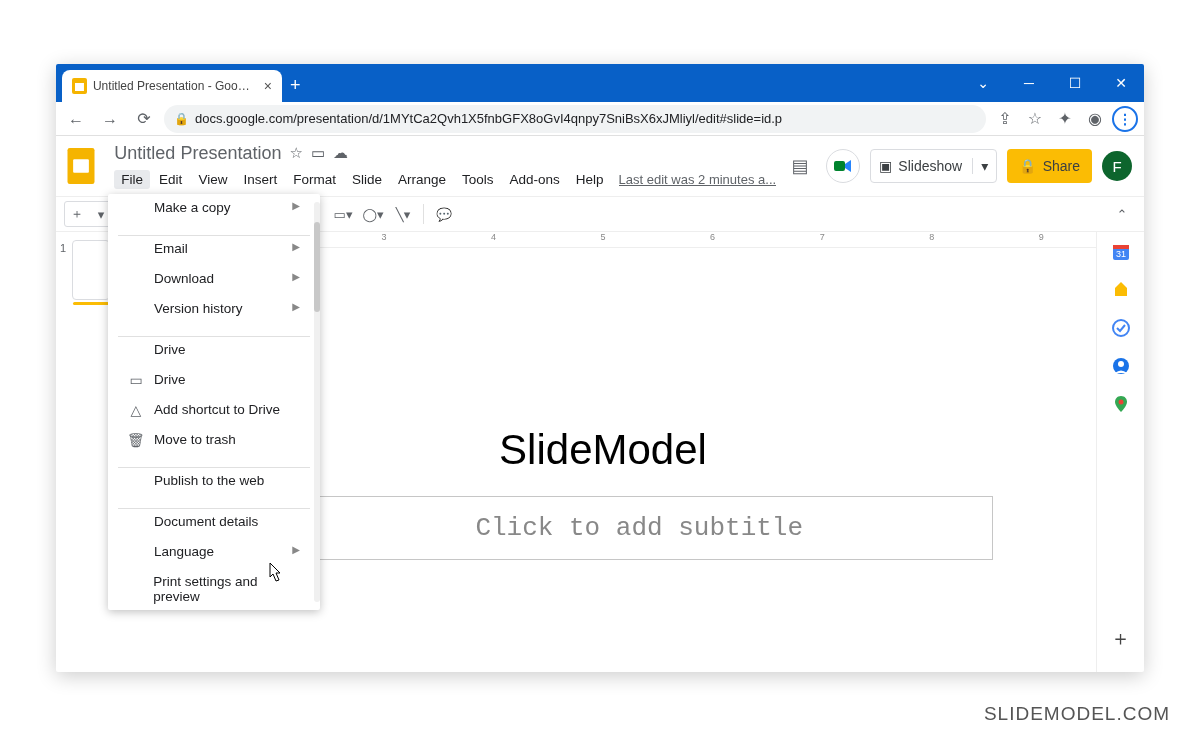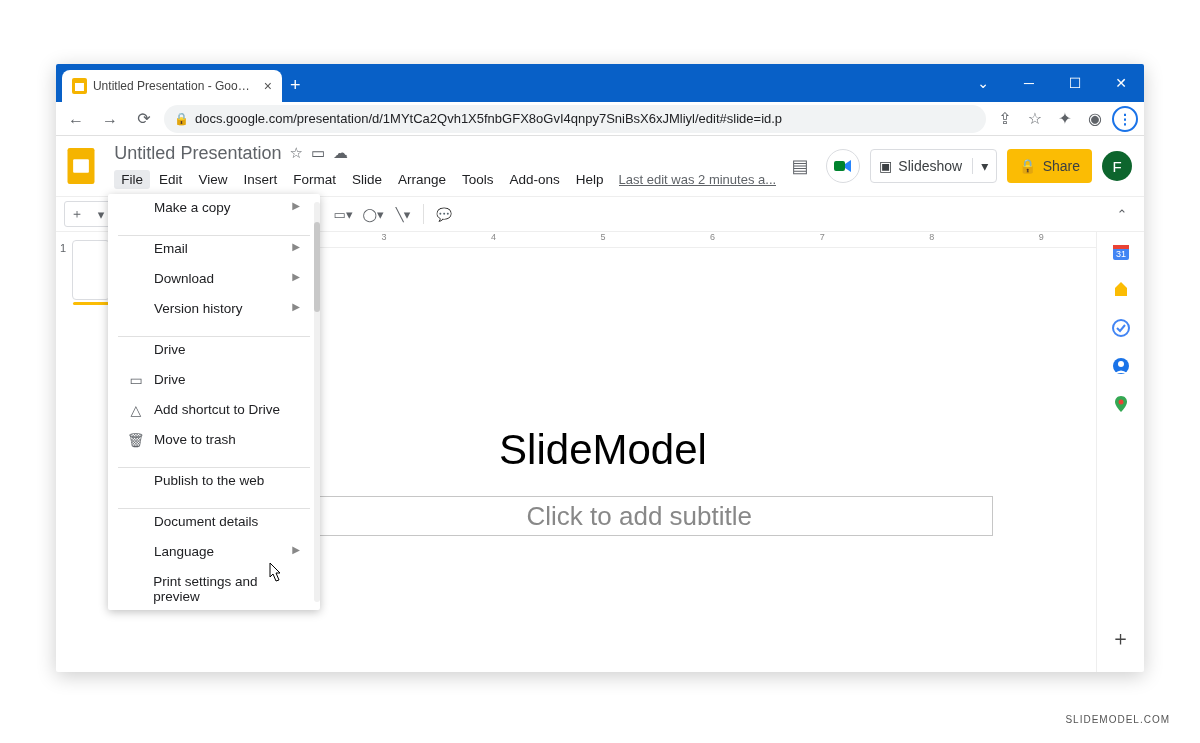--- a/index.html
+++ b/index.html
@@ -176,24 +176,24 @@
     margin:18px 40px 0 40px;
     height:380px;
     background:#fff;
     position:relative;
   }
   .slide-title {
     position:absolute; left:50%; top:160px; transform:translateX(-50%);
     font-size:42px; color:#000; font-family: Arial, sans-serif;
   }
   .subtitle-box {
-    position:absolute; left:15%; right:7%; top:230px; height:40px;
+    position:absolute; left:15%; right:7%; top:230px; height:64px;
     border:1px solid #c6c6c6;
     display:flex;align-items:center;justify-content:center;
-    font-size:26px;color:#888;
+    font-size:26px;color:#888;font-family:Liberation Mono, monospace;
   }
   
   .side-rail {
     width:48px;border-left:1px solid #eee;
     display:flex;flex-direction:column;align-items:center;padding-top:10px;gap:18px;
   }
   .rail-icon {width:20px;height:20px;}
   .rail-plus {font-size:20px;color:#444;margin-top:auto;margin-bottom:20px;}
   
   .dropdown {
@@ -214,21 +214,21 @@
   .dd-item:hover,.dd-item.hovered{background:#eee;}
   .dd-item .arrow{margin-left:auto;color:#888;font-size:10px;}
   .dd-item .ico{width:16px;color:#5f6368;font-size:14px;display:flex;justify-content:center;}
   .dd-sep{height:1px;background:#e0e0e0;margin:5px 10px;}
   .dd-scroll{position:absolute;right:0;top:8px;bottom:8px;width:6px;background:#f0f0f0;border-radius:3px;}
   .dd-scroll::after{content:'';position:absolute;left:0;right:0;top:20px;height:90px;background:#c8c8c8;border-radius:3px;}
   .cursor {
     position:absolute;left:210px;top:498px;z-index:200;font-size:16px;
   }
   .watermark {
-    position:absolute; right:30px; bottom:18px; font-size:10px; color:#555; letter-spacing:1px;
+    position:absolute; right:30px; bottom:18px; font-size:19px; color:#555; letter-spacing:1px;
   }
 </style>
 </head>
 <body>
 
 <div class="window">
 
   <div class="titlebar">
     <div class="tab">
       <div class="tab-favicon"></div>

